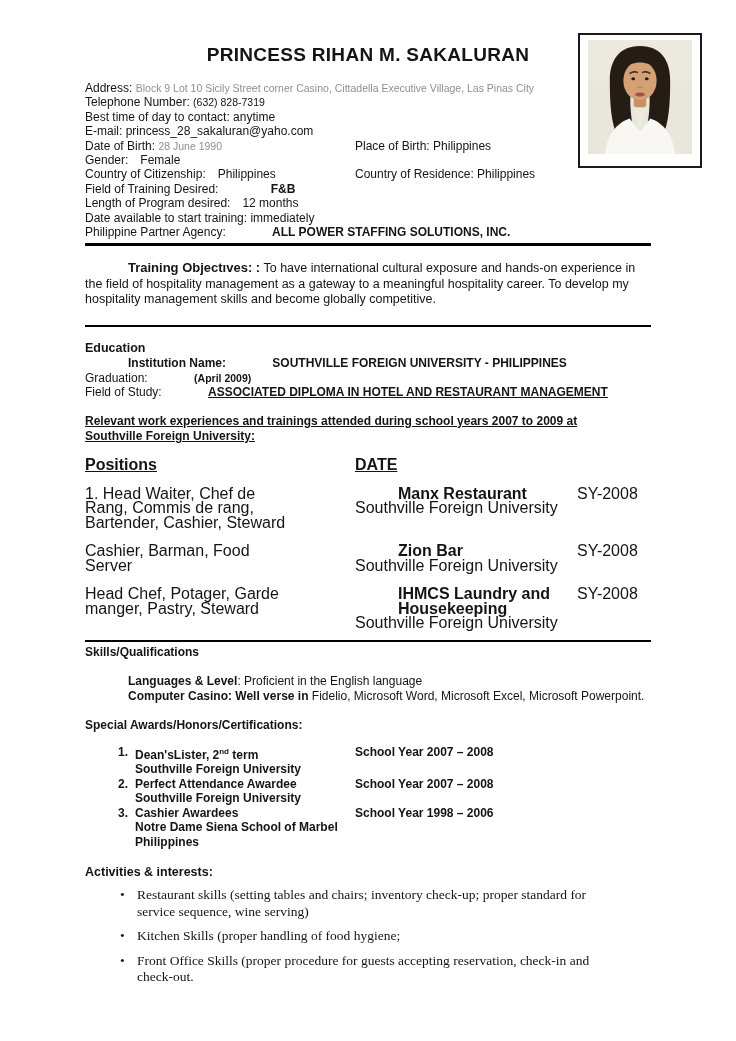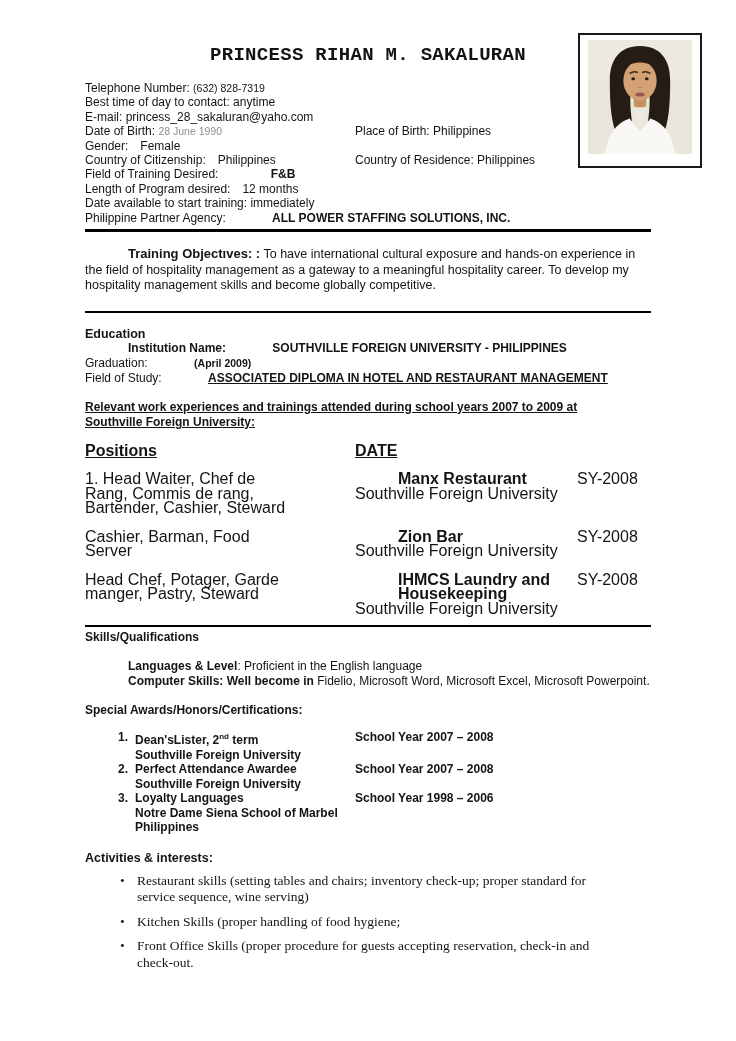--- a/index.html
+++ b/index.html
@@ -19,21 +19,20 @@
     top: 0;
     width: 566px;
   }
   .title {
     margin-top: 44px;
     font-size: 19px;
     font-weight: bold;
     text-align: center;
     letter-spacing: 0.3px;
     white-space: nowrap;
-    font-family: Liberation Mono, monospace;
   }
   .info { margin-top: 15px; font-size: 12px; line-height: 14.4px; }
   .irow { position: relative; }
   .iright { position: absolute; left: 270px; top: 0; white-space: nowrap; }
   .muted { color: #8f8f8f; }
   .sm { font-size: 10.5px; }
   .b { font-weight: bold; padding-left: 43px; }
   .u { text-decoration: underline; }
   .gap { margin-left: 12px; }
   .gap-s { margin-left: 6px; }
@@ -127,20 +126,21 @@
       <path d="M44 57 L44 66 L56 66 L56 57 Q50 61 44 57 Z" fill="#c6915f"></path>
       <path d="M16 112 Q20 84 40 77 L50 90 L60 77 Q80 84 84 112 Z" fill="#f8f7f3"></path>
       <path d="M44 64 L50 90 L56 64 L50 72 Z" fill="#efe9df"></path>
     </svg>
   </div>
 
   <div class="content">
     <div class="title">PRINCESS RIHAN M. SAKALURAN</div>
 
     <div class="info">
+      <div class="irow"><span>Address:</span> <span class="muted sm">Block 9 Lot 10 Sicily Street corner Casino, Cittadella Executive Village, Las Pinas City</span></div>
       <div class="irow"><span>Telephone Number:</span> <span class="sm">(632) 828-7319</span></div>
       <div class="irow"><span>Best time of day to contact:</span> <span>anytime</span></div>
       <div class="irow"><span>E-mail:</span> <span>princess_28_sakaluran@yaho.com</span></div>
       <div class="irow"><span>Date of Birth:</span> <span class="muted sm">28 June 1990</span><span class="iright"><span>Place of Birth:</span> <span>Philippines</span></span></div>
       <div class="irow"><span>Gender:</span><span class="gap">Female</span></div>
       <div class="irow"><span>Country of Citizenship:</span><span class="gap">Philippines</span><span class="iright"><span>Country of Residence:</span> <span>Philippines</span></span></div>
       <div class="irow"><span>Field of Training Desired:</span> <span class="b gap-s">F&amp;B</span></div>
       <div class="irow"><span>Length of Program desired:</span><span class="gap">12 months</span></div>
       <div class="irow"><span>Date available to start training:</span> <span>immediately</span></div>
       <div class="irow"><span>Philippine Partner Agency:</span> <span class="b">ALL POWER STAFFING SOLUTIONS, INC.</span></div>
@@ -190,21 +190,21 @@
         <div>SY-2008</div>
       </div>
     </div>
 
     <div class="hr before-skills"></div>
 
     <div class="skills-head">Skills/Qualifications</div>
 
     <div class="skills-lines">
       <div><span class="b">Languages &amp; Level</span><span>: Proficient in the English language</span></div>
-      <div><span class="b">Computer Skills: Well become in</span> <span>Fidelio, Microsoft Word, Microsoft Excel, Microsoft Powerpoint.</span></div>
+      <div><span class="b">Computer Casino: Well verse in</span> <span>Fidelio, Microsoft Word, Microsoft Excel, Microsoft Powerpoint.</span></div>
     </div>
 
     <div class="awards-head">Special Awards/Honors/Certifications:</div>
 
     <div class="awards">
       <div class="aw">
         <div>1.</div>
         <div>
             <div><span>Dean'sLister, 2</span><span class="sup">nd</span><span> term</span></div>
             <div>Southville Foreign University</div>
@@ -215,21 +215,21 @@
         <div>2.</div>
         <div>
             <div>Perfect Attendance Awardee</div>
             <div>Southville Foreign University</div>
           </div>
         <div>School Year 2007 – 2008</div>
       </div>
       <div class="aw">
         <div>3.</div>
         <div>
-            <div>Loyalty Languages</div>
+            <div>Cashier Awardees</div>
             <div>Notre Dame Siena School of Marbel</div>
             <div>Philippines</div>
           </div>
         <div>School Year 1998 – 2006</div>
       </div>
     </div>
 
     <div class="activities-head">Activities &amp; interests:</div>
     <ul class="bullets">
       <li>Restaurant skills (setting tables and chairs; inventory check-up; proper standard for service sequence, wine serving)</li>

